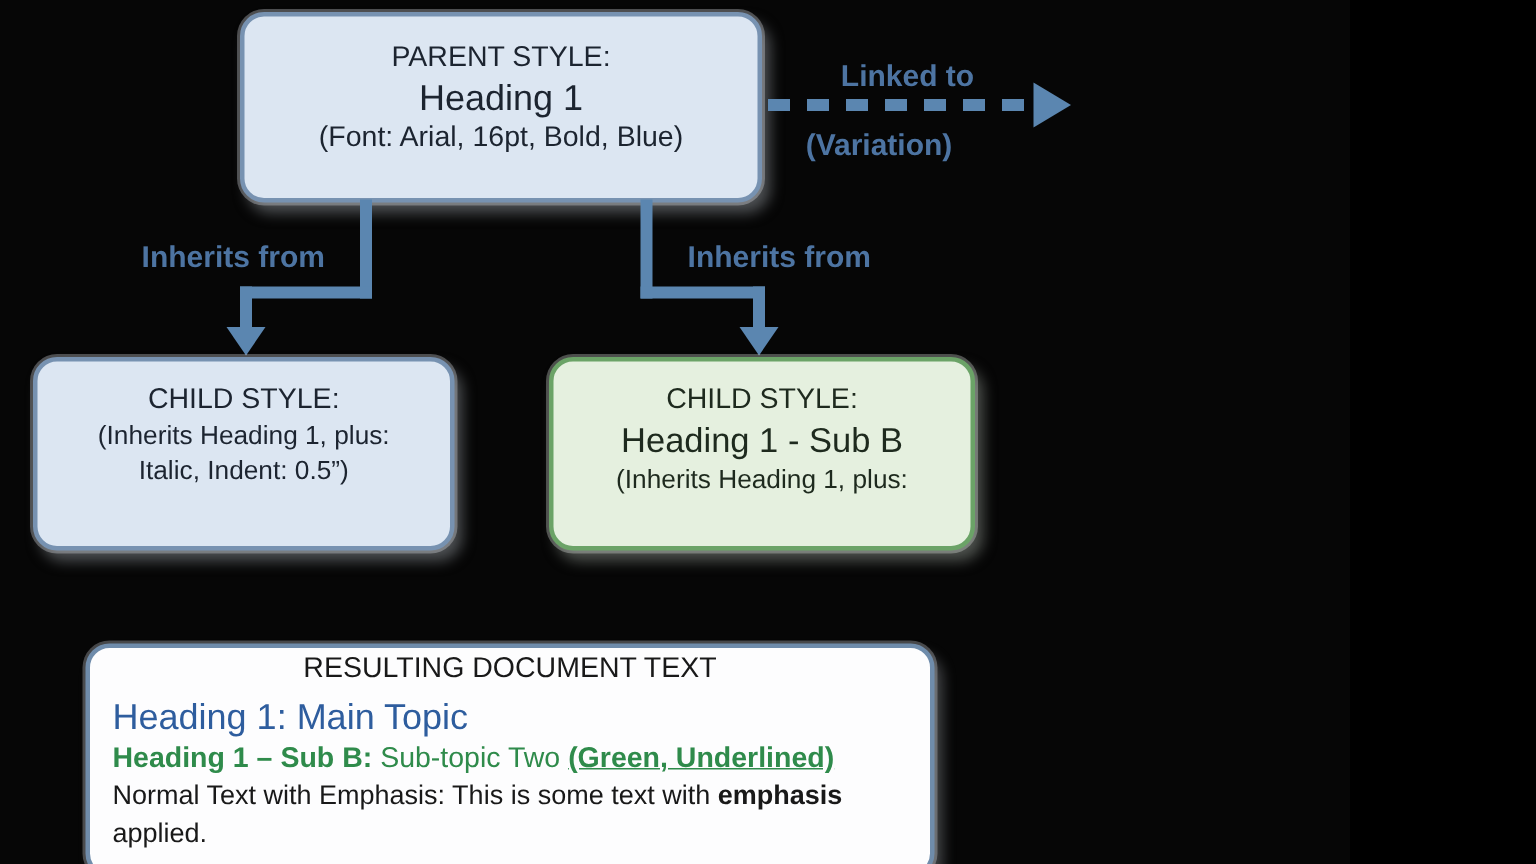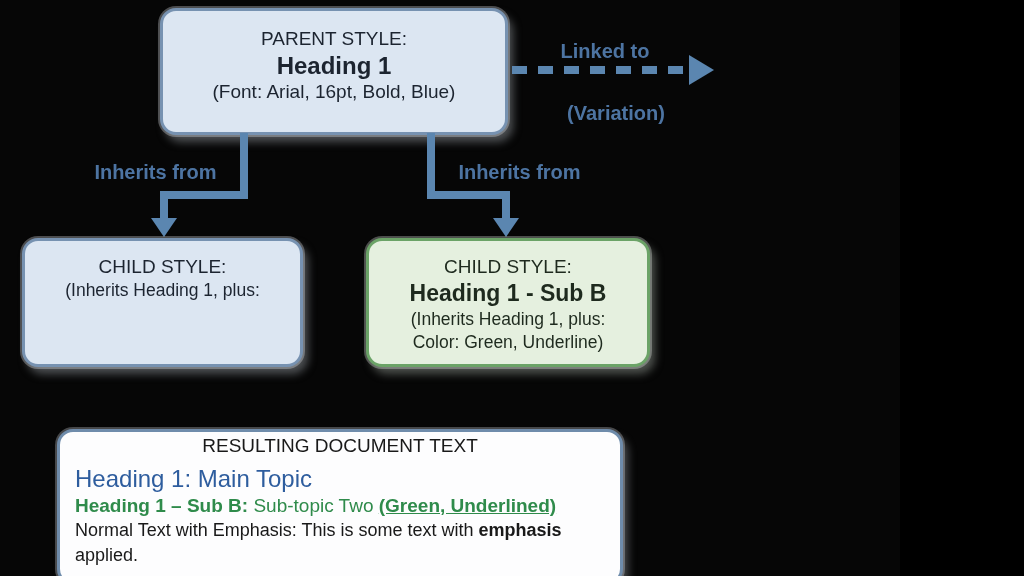--- a/index.html
+++ b/index.html
@@ -26,21 +26,21 @@
     box-shadow:0 0 0 2px rgba(240,246,240,.30), 5px 7px 9px rgba(150,158,150,.50);
   }
   .node.white {
     background:var(--white-fill,#fdfdfe);
     border:3px solid var(--white-border,#6f8cab);
     color:var(--text-dark,#191919);
     text-align:left;
     box-shadow:0 0 0 2px rgba(238,242,247,.28), 5px 7px 9px rgba(150,155,162,.45);
   }
   .nl1 { font-size:19px; line-height:24px; }
-  .nl2 { font-size:24px; line-height:29px; font-weight:bold; }
+  .nl2 { font-size:24px; line-height:29px; font-weight:normal; }
   .nl2s{ font-size:22px; line-height:28px; }
   .nl3 { font-size:17.5px; line-height:23px; }
   .bold { font-weight:bold; }
 
   #parent-box  { left:160px; top:8px;   width:348px; height:127px; padding-top:16px; }
   #linked-box  { left:713px; top:6px;   width:300px; height:128px; padding-top:12px; }
   #child-a-box { left:22px;  top:238px; width:281px; height:129px; padding-top:14px; }
   #child-b-box { left:366px; top:238px; width:284px; height:129px; padding-top:14px; }
   #result-box  { left:57px;  top:413px; width:566px; height:156px; padding:3px 15px 8px 15px;margin-top:16px; }
 
@@ -86,44 +86,44 @@
   <div class="node blue" id="parent-box">
     <div class="nl1">PARENT STYLE:</div>
     <div class="nl2">Heading 1</div>
     <div class="nl1">(Font: Arial, 16pt, Bold, Blue)</div>
   </div>
 
 
   <div class="dashes" style="left:512px; top:66px;"></div>
   <div class="head-right" style="left:689px; top:55px;"></div>
   <div class="arrow-label" style="left:535px; top:40px; width:140px;">Linked to</div>
-  <div class="arrow-label" style="left:546px; top:86px; width:140px;margin-top:16px;">(Variation)</div>
+  <div class="arrow-label" style="left:516px; top:86px; width:140px;">(Variation)</div>
 
   <div class="seg" style="left:240px; top:133px; width:8px; height:66px;"></div>
   <div class="seg" style="left:160px; top:191px; width:88px; height:8px;"></div>
   <div class="seg" style="left:160px; top:191px; width:8px; height:28px;"></div>
   <div class="head-down" style="left:151px; top:218px;"></div>
   <div class="arrow-label" style="left:88px; top:161px; width:135px;">Inherits from</div>
 
   <div class="seg" style="left:427px; top:133px; width:8px; height:66px;"></div>
   <div class="seg" style="left:427px; top:191px; width:83px; height:8px;"></div>
   <div class="seg" style="left:502px; top:191px; width:8px; height:28px;"></div>
   <div class="head-down" style="left:493px; top:218px;"></div>
   <div class="arrow-label" style="left:452px; top:161px; width:135px;">Inherits from</div>
 
   <div class="node blue" id="child-a-box">
     <div class="nl1">CHILD STYLE:</div>
     <div class="nl3">(Inherits Heading 1, plus:</div>
+    <div class="nl3">Italic, Indent: 0.5”)</div>
   </div>
 
   <div class="node green" id="child-b-box">
     <div class="nl1">CHILD STYLE:</div>
     <div class="nl2" style="font-size:23px;">Heading 1 - Sub B</div>
     <div class="nl3">(Inherits Heading 1, plus:</div>
-    <div class="nl3">Color: Green, Underline)</div>
   </div>
 
   <div class="node white" id="result-box">
     <div class="r-title">RESULTING DOCUMENT TEXT</div>
     <div class="r-h1">Heading 1: Main Topic</div>
     <div class="r-line"><span class="lbl-green">Heading 1 – Sub B:</span><span class="txt-green"> Sub-topic Two </span><span class="txt-green-u">(Green, Underlined)</span></div>
     <div class="r-normal"><span>Normal Text with Emphasis: This is some text with </span><span class="bold">emphasis</span><span> applied.</span></div>
   </div>
 
 </div>

